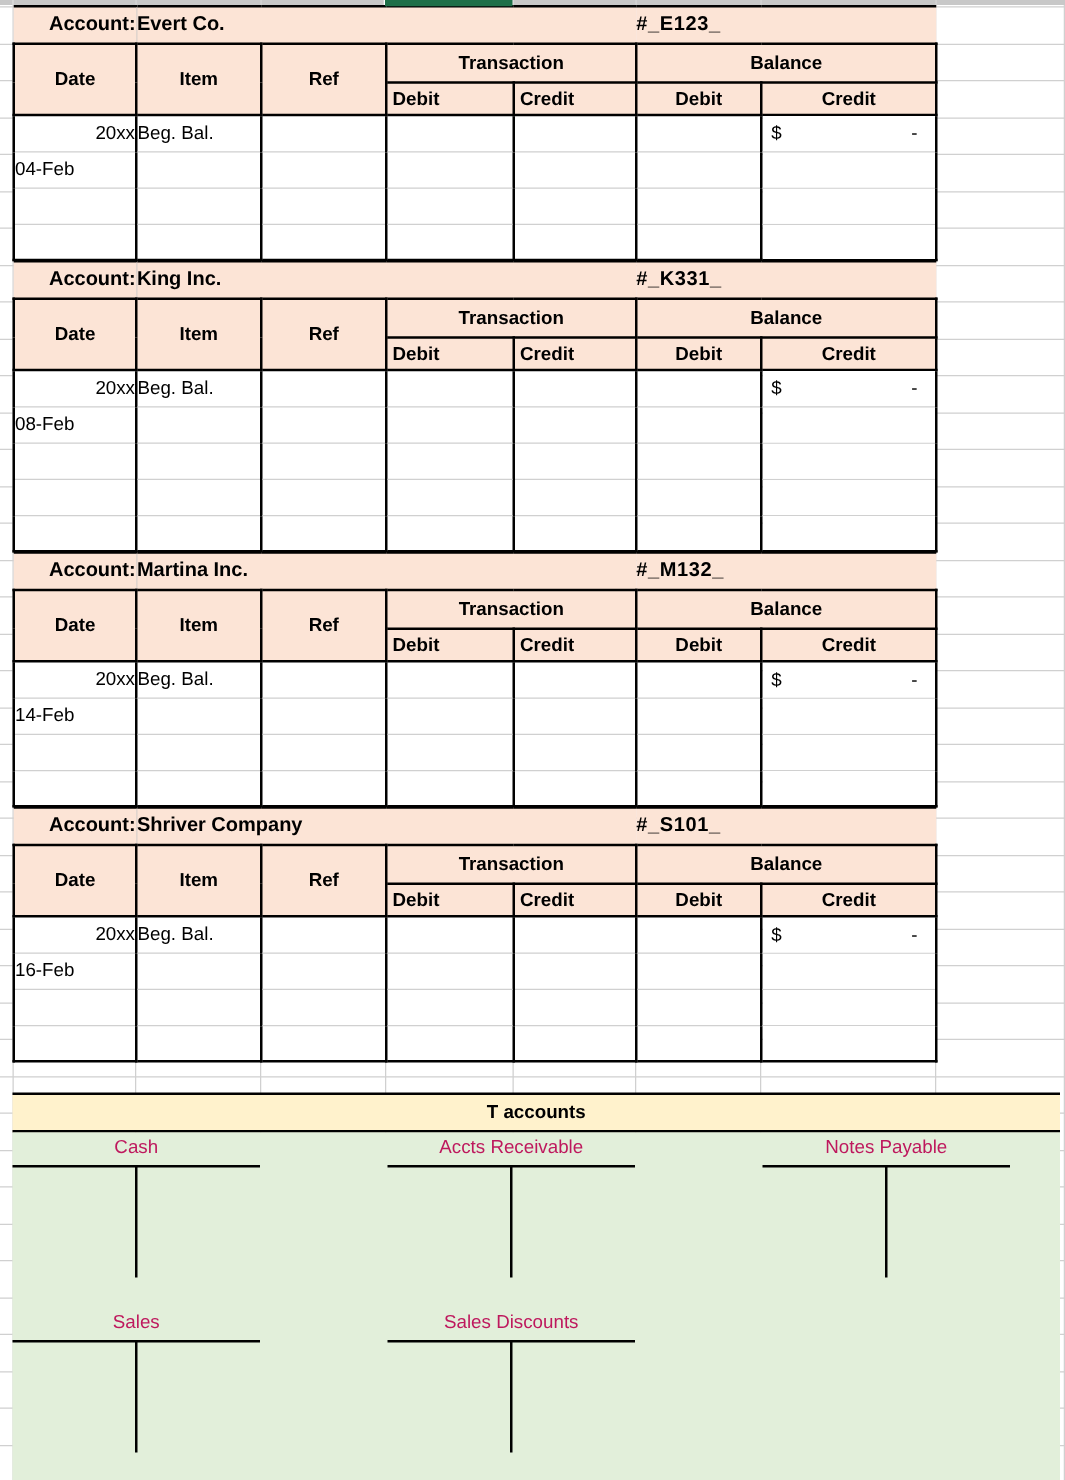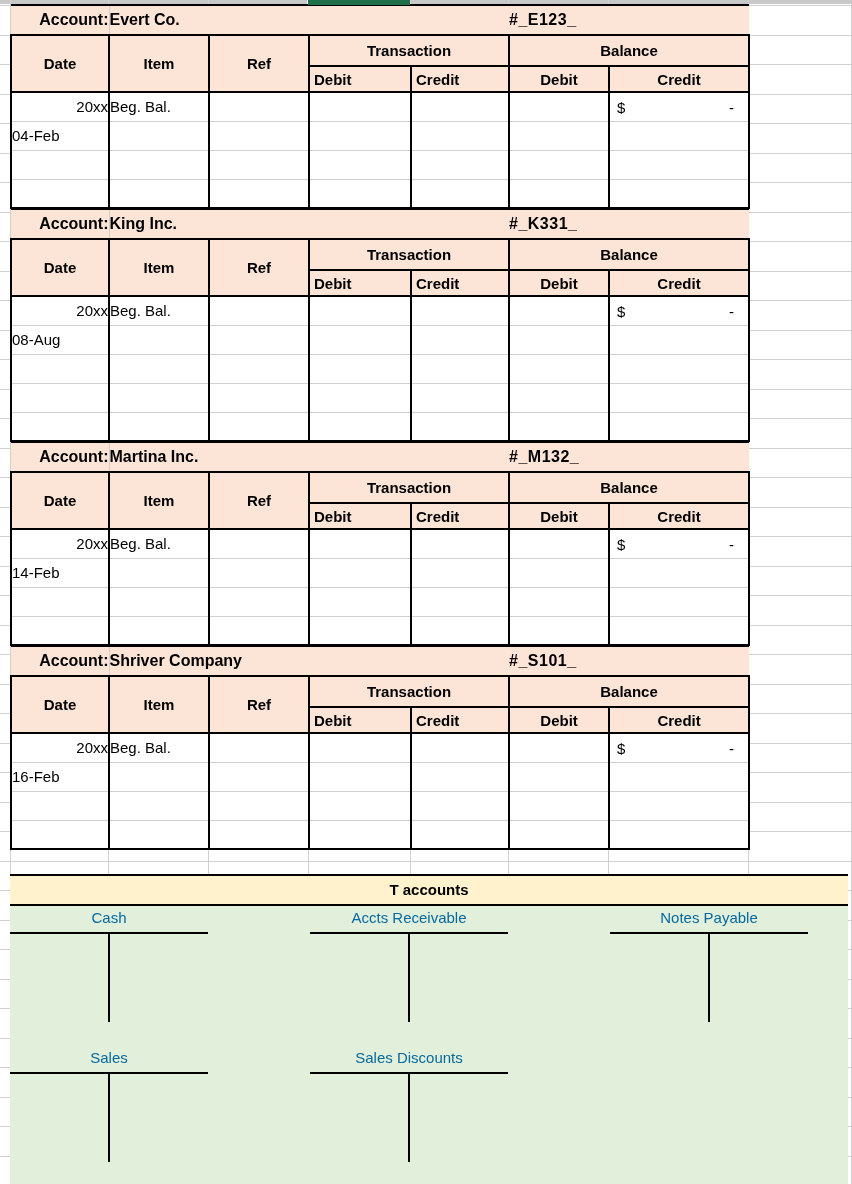--- a/index.html
+++ b/index.html
@@ -210,21 +210,21 @@
     width: 198px;
     height: 140px;
   }
   .ta-name {
     position: absolute;
     top: 3px;
     left: 0;
     width: 198px;
     text-align: center;
     font-size: 15px;
-    color: #0369a1;
+    color: #be185d;
   }
   .ta-bar {
     position: absolute;
     top: 26px;
     left: 0;
     width: 198px;
     height: 2px;
     background: #000;
   }
   .ta-stem {
@@ -423,21 +423,21 @@
               <td></td>
               <td></td>
               <td></td>
               <td></td>
               <td class="c-money">
                 <span class="cur">$</span>
                 <span class="amt">-</span>
               </td>
             </tr>
             <tr class="body-row">
-              <td class="c-date-day">08-Aug</td>
+              <td class="c-date-day">08-Feb</td>
               <td class="c-item"></td>
               <td></td>
               <td></td>
               <td></td>
               <td></td>
               <td class="c-money">
                 <span class="cur"></span>
                 <span class="amt"></span>
               </td>
             </tr>

